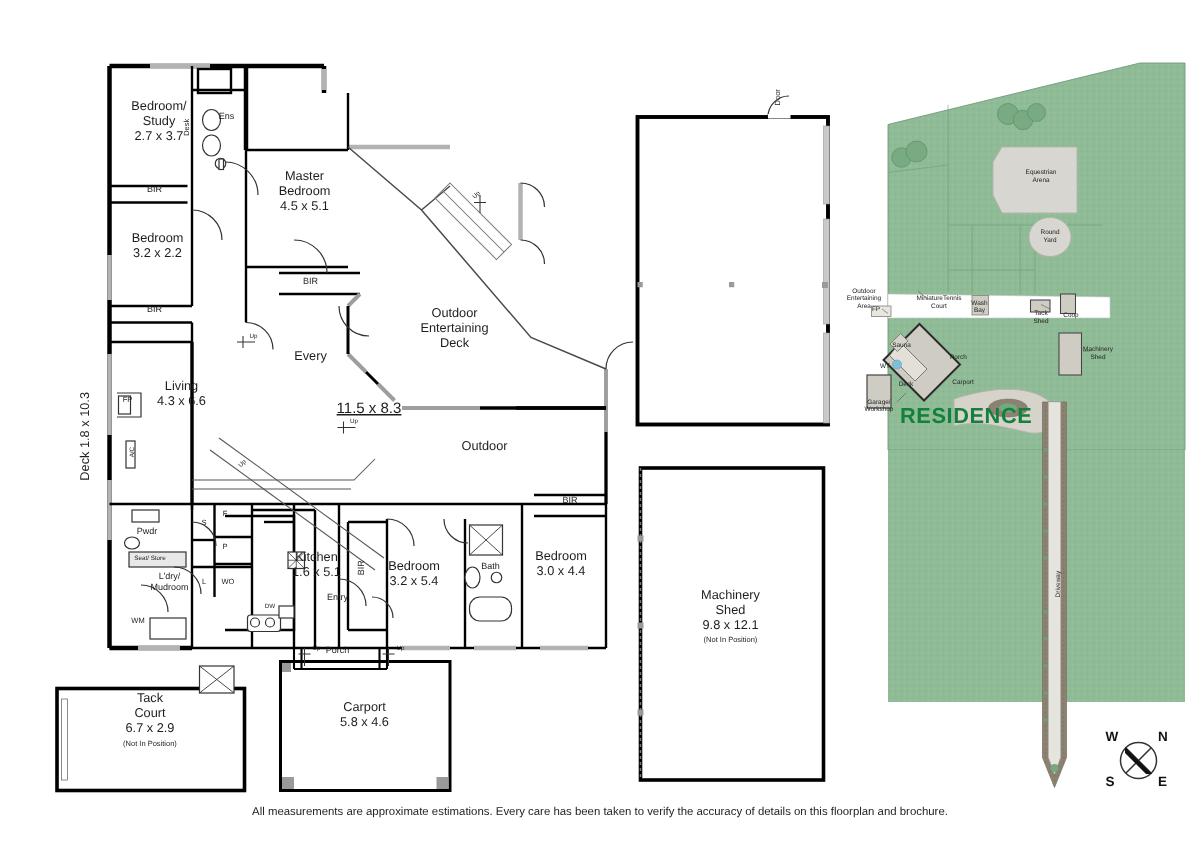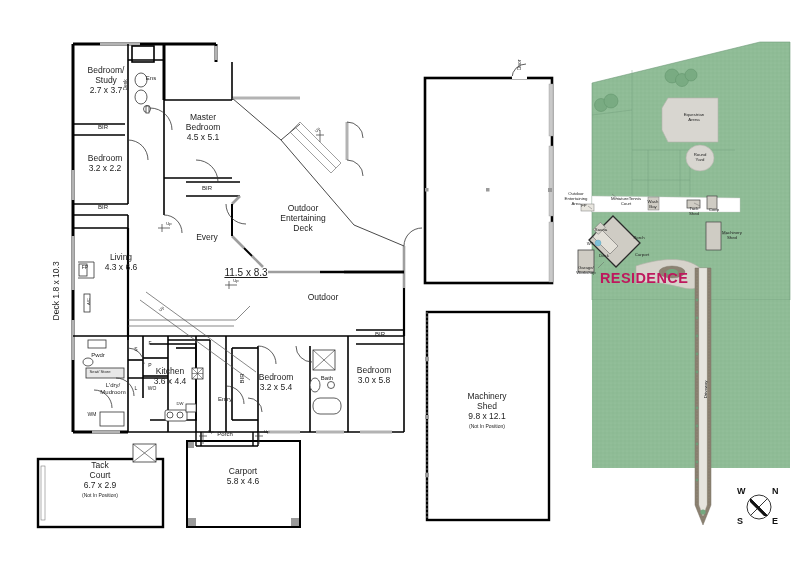--- a/index.html
+++ b/index.html
@@ -10,21 +10,21 @@
   .lbl{position:absolute;text-align:center;line-height:1.15;white-space:pre;
        font-family:"Liberation Sans","DejaVu Sans",sans-serif;color:#1d1d1d;}
   .rm{font-size:8.5px;}
   .dim{font-size:10px;text-decoration:underline;}
   .tiny{font-size:6px;}
   .micro{font-size:5px;}
   .nano{font-size:4.2px;}
   .vert{transform-origin:50% 50%;}
   .disclaimer{position:absolute;left:0;top:536px;width:800px;text-align:center;
               font-size:7.6px;color:#222;}
-  .residence{position:absolute;font-size:14.5px;font-weight:bold;letter-spacing:.4px;color:#be185d;}
+  .residence{position:absolute;font-size:14.5px;font-weight:bold;letter-spacing:.4px;color:#15803d;}
   .sitelbl{position:absolute;font-size:4.3px;text-align:center;line-height:1.12;color:#222;white-space:pre;}
   .compass{position:absolute;}
   .cz{position:absolute;font-size:9px;font-weight:bold;color:#111;}
 </style>
 </head>
 <body>
 
 <div class="stage">
 
   <svg width="800" height="566" viewBox="0 0 800 566">
@@ -380,33 +380,33 @@
 
   <div class="lbl rm vert" style="left:22px;top:286px;width:70px;transform:rotate(-90deg);"><span>Deck</span> <span>1.8 x 10.3</span></div>
 
   <div class="lbl tiny" style="left:82px;top:352px;width:32px;"><span>Pwdr</span></div>
 
   <div class="lbl nano" style="left:80px;top:370px;width:40px;"><span>Seat/ Store</span></div>
 
   <div class="lbl tiny" style="left:90px;top:382px;width:46px;"><span>L'dry/
 Mudroom</span></div>
 
-  <div class="lbl rm" style="left:142px;top:367px;width:56px;"><span>Kitchen</span><br><span>3.6 x 4.4</span></div>
+  <div class="lbl rm" style="left:142px;top:367px;width:56px;padding-left:41px;"><span>Kitchen</span><br><span>1.6 x 5.1</span></div>
 
   <div class="lbl tiny" style="left:208px;top:396px;width:34px;"><span>Entry</span></div>
 
   <div class="lbl tiny" style="left:206px;top:431px;width:38px;"><span>Porch</span></div>
 
   <div class="lbl rm" style="left:215px;top:467px;width:56px;"><span>Carport</span><br><span>5.8 x 4.6</span></div>
 
   <div class="lbl rm" style="left:248px;top:373px;width:56px;"><span>Bedroom</span><br><span>3.2 x 5.4</span></div>
 
   <div class="lbl tiny" style="left:312px;top:375px;width:30px;"><span>Bath</span></div>
 
-  <div class="lbl rm" style="left:346px;top:366px;width:56px;"><span>Bedroom</span><br><span>3.0 x 5.8</span></div>
+  <div class="lbl rm" style="left:346px;top:366px;width:56px;"><span>Bedroom</span><br><span>3.0 x 4.4</span></div>
 
   <div class="lbl rm" style="left:66px;top:461px;width:68px;"><span>Tack
 Court</span><br><span>6.7 x 2.9</span><br><span class="micro">(Not In Position)</span></div>
 
 
   <div class="lbl rm" style="left:449px;top:392px;width:76px;"><span>Machinery
 Shed</span><br><span>9.8 x 12.1</span><br><span class="micro">(Not In Position)</span></div>
 
   <div class="lbl tiny" style="left:86px;top:124px;width:34px;"><span>BIR</span></div>
   <div class="lbl tiny" style="left:86px;top:204px;width:34px;"><span>BIR</span></div>
@@ -465,14 +465,15 @@
       <path d="M16.5,16.5 L33.5,33.5" stroke="#333" stroke-width="1"></path>
       <path d="M33.5,16.5 L16.5,33.5" stroke="#333" stroke-width="1"></path>
       <path d="M16,16 L34,34 L30,34 L16,20 Z" fill="#111"></path>
     </svg>
     <div class="cz" style="left:3px;top:4px;">W</div>
     <div class="cz" style="left:38px;top:4px;">N</div>
     <div class="cz" style="left:3px;top:34px;">S</div>
     <div class="cz" style="left:38px;top:34px;">E</div>
   </div>
 
+  <div class="disclaimer">All measurements are approximate estimations. Every care has been taken to verify the accuracy of details on this floorplan and brochure.</div>
 
 </div>
 
 </body></html>

